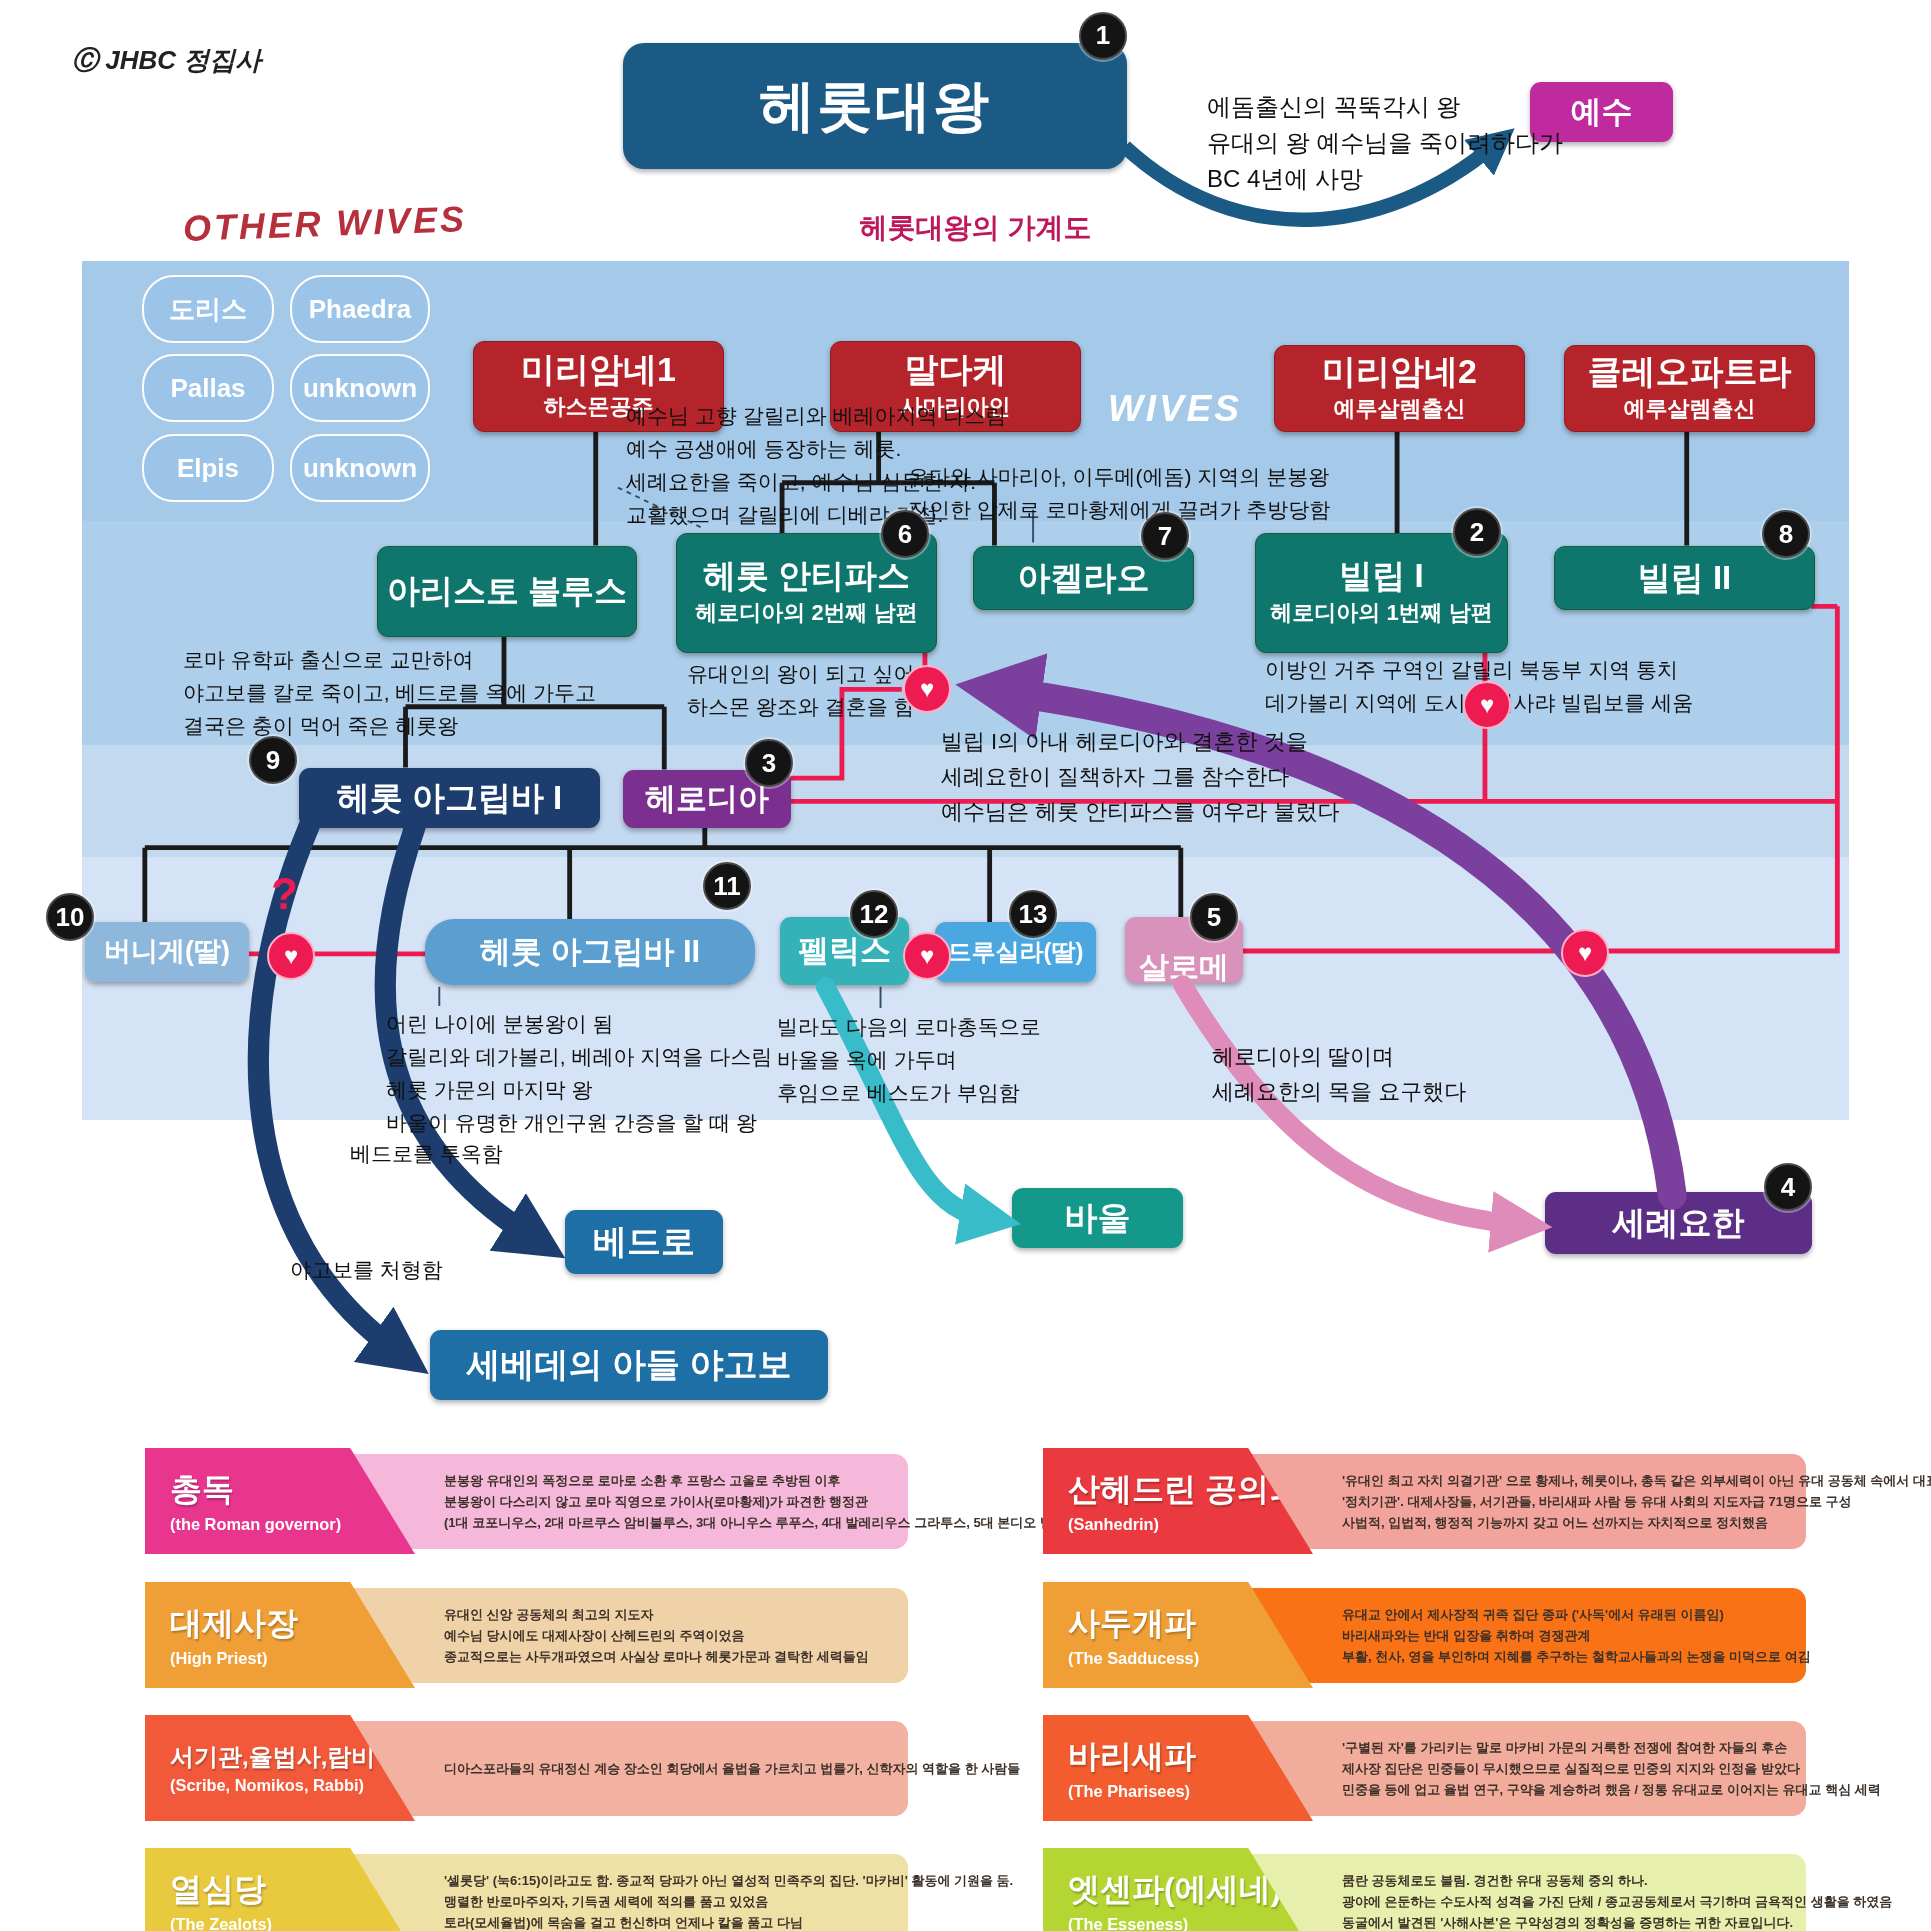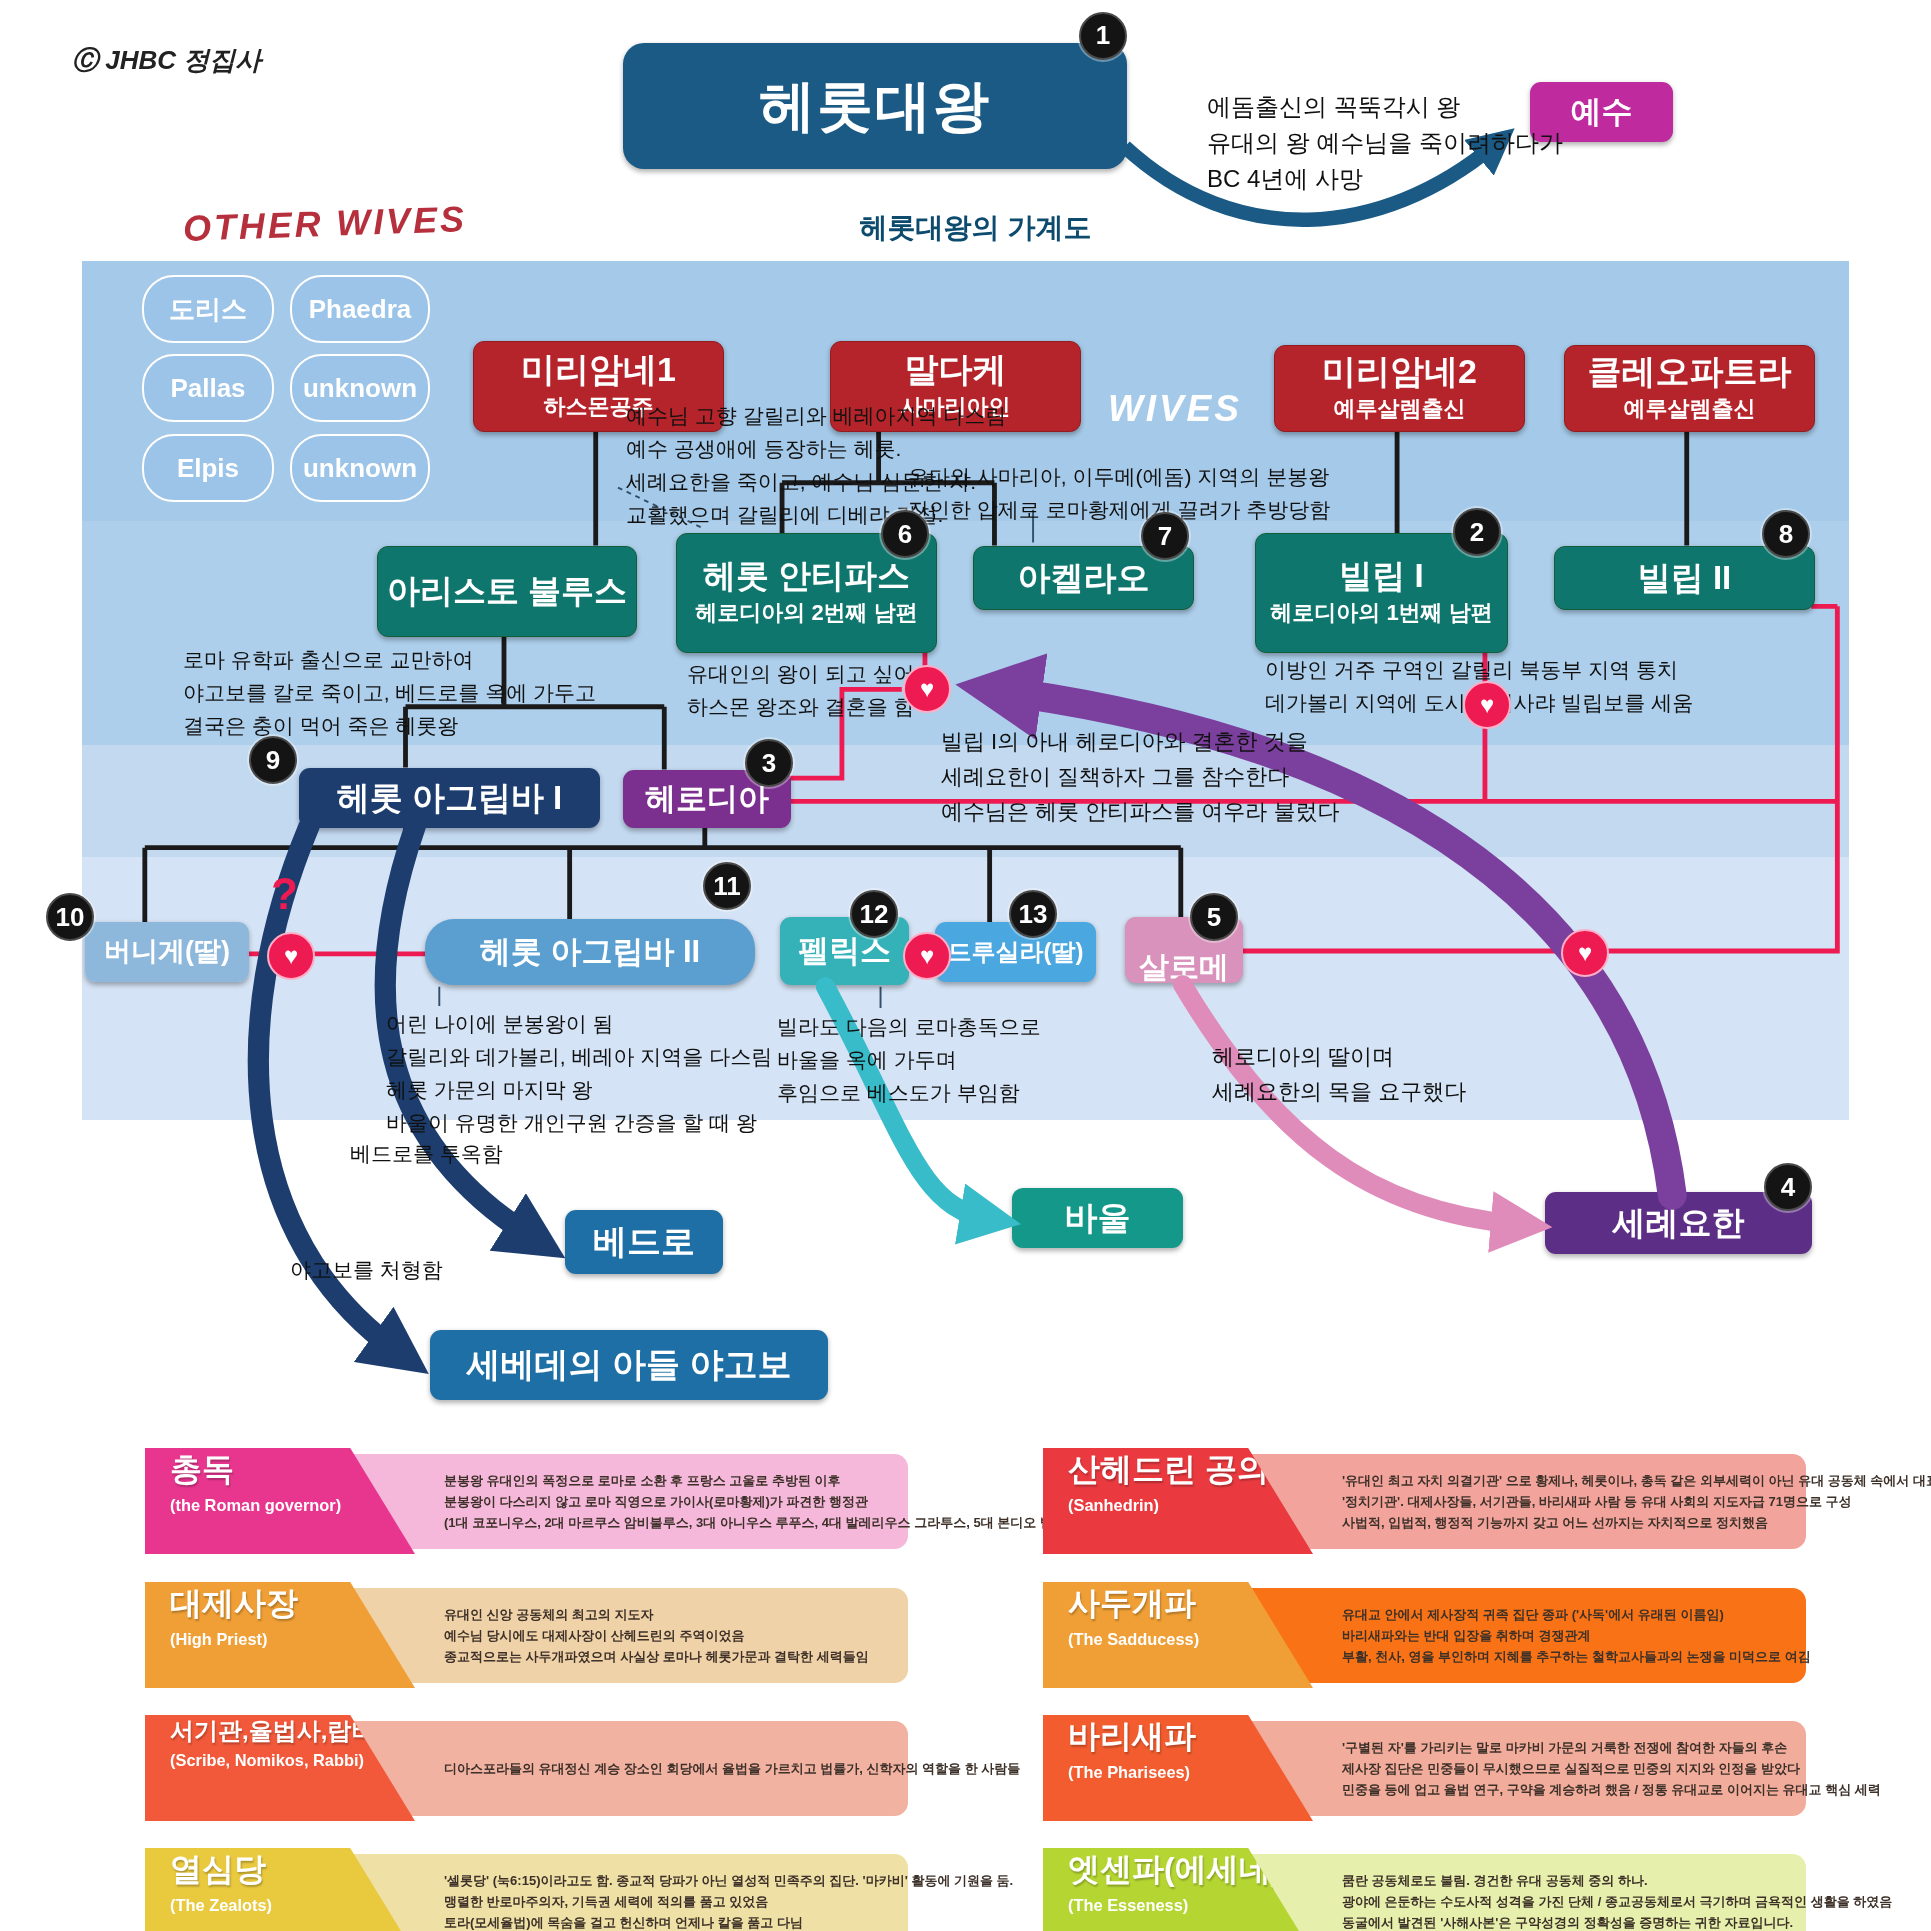--- a/index.html
+++ b/index.html
@@ -56,30 +56,30 @@
     border:2.9px solid #4a4a4a;box-shadow:0 0 0 1.9px rgba(255,255,255,.35);}
   .heart{position:absolute;z-index:6;width:44px;height:44px;border-radius:50%;background:#ee1a52;
     border:2.9px solid #ffaec7;display:flex;align-items:center;justify-content:center;}
   .heart::after{content:"♥";color:#fff;font-size:24px;line-height:1;}
   .note{position:absolute;z-index:5;color:#101010;font-size:21px;line-height:33px;white-space:nowrap;}
   .pill{position:absolute;z-index:3;border:2.9px solid #fff;border-radius:32px;background:#9cc4e8;
     color:#fff;display:flex;align-items:center;justify-content:center;font-size:26px;font-weight:700;}
   .hlabel{position:absolute;z-index:5;font-weight:900;white-space:nowrap;}
   #other-wives-label{left:183px;top:203px;font-size:36px;color:#b5303c;font-style:italic;transform:rotate(-2deg);letter-spacing:2.9px;}
   #wives-label{left:1108px;top:388px;font-size:37px;color:#fff;font-style:italic;letter-spacing:2.9px;}
-  #family-subtitle{left:792px;top:209px;width:367px;text-align:center;font-size:28px;color:#0c4a6e;}
+  #family-subtitle{left:792px;top:209px;width:367px;text-align:center;font-size:28px;color:#be185d;}
   #copyright{left:72px;top:43px;font-size:26px;font-weight:700;font-style:italic;color:#222;}
   #qmark{position:absolute;left:271px;top:869px;z-index:6;color:#ee1a52;font-size:44px;font-weight:900;}
   
   .lg-row{position:absolute;z-index:3;width:763px;height:106px;}
   .lg-desc{position:absolute;left:145px;top:5.8px;width:618px;height:95px;border-radius:13.5px;
     display:flex;flex-direction:column;justify-content:center;padding-left:154px;box-sizing:border-box;}
   .lg-line{font-size:13px;line-height:21px;color:#3c3028;font-weight:700;white-space:nowrap;}
   .lg-chip{position:absolute;left:0;top:0;width:270px;height:106px;
-    clip-path:polygon(0 0,76% 0,100% 100%,0 100%);display:flex;flex-direction:column;justify-content:flex-start;
+    clip-path:polygon(0 0,76% 0,100% 100%,0 100%);display:flex;flex-direction:column;justify-content:center;
     padding-left:25px;box-sizing:border-box;}
   .lg-title{color:#fff;font-size:32px;font-weight:900;white-space:nowrap;text-shadow:1px 1.9px 1.9px rgba(0,0,0,.25);}
   .lg-title.small{font-size:24px;}
   .lg-sub{color:#fff;font-size:16.4px;font-weight:700;white-space:nowrap;margin-top:3.9px;}
 </style>
 </head>
 <body>
 
 <div class="band band1"></div>
 <div class="band band2"></div>

